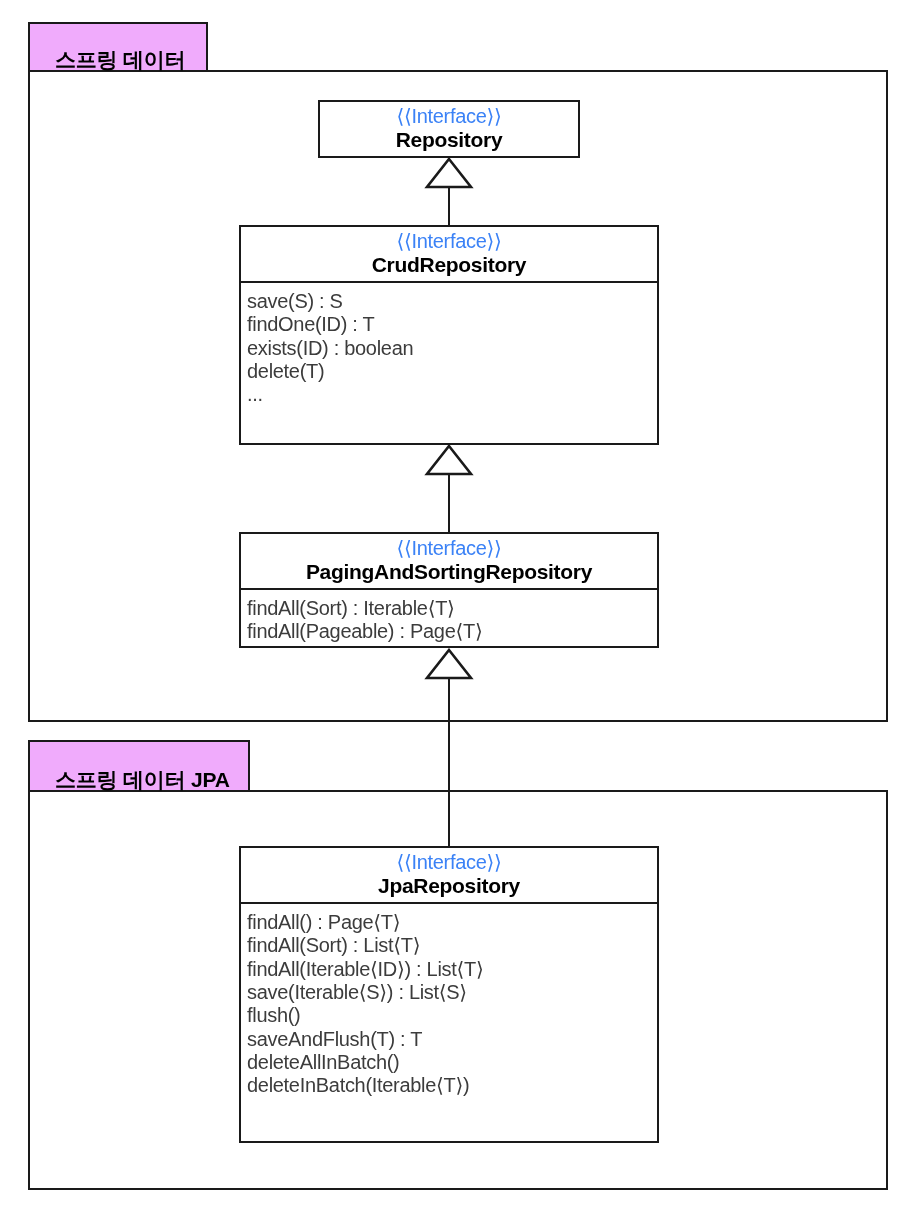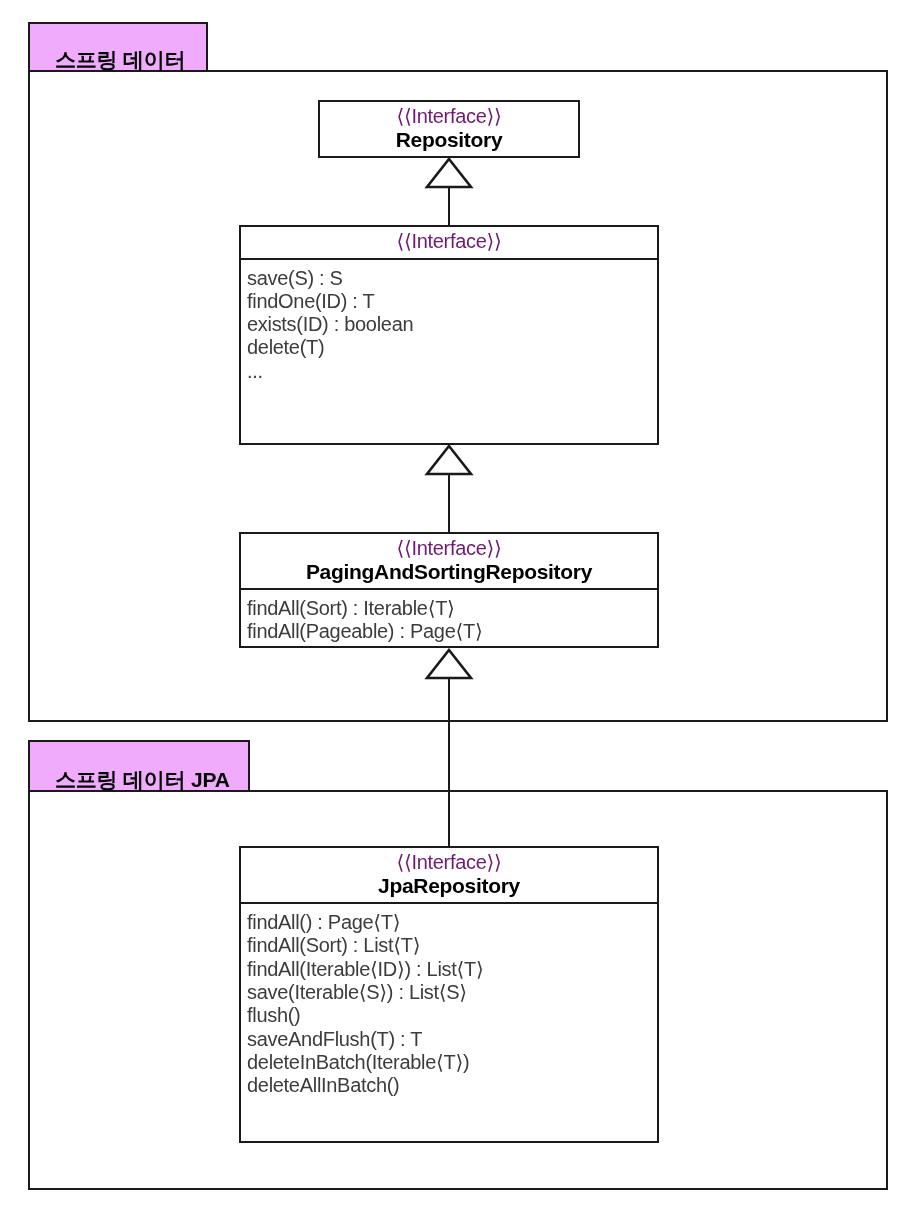--- a/index.html
+++ b/index.html
@@ -65,21 +65,21 @@
     text-align: center;
     box-sizing: border-box;
   }
   .uml-head.with-members {
     border-bottom: 2px solid #1a1a1a;
   }
   .stereotype {
     display: block;
     font-size: 20px;
     line-height: 1.08;
-    color: #701a75;
+    color: #3b82f6;
     font-weight: 400;
     letter-spacing: -0.3px;
   }
   .cls-name {
     display: block;
     font-size: 21px;
     line-height: 1.12;
     font-weight: bold;
     color: #000000;
     letter-spacing: -0.3px;
@@ -149,20 +149,21 @@
   <div class="uml-box" style="left:318px; top:100px; width:262px; height:58px;">
     <div class="uml-head">
       <span class="stereotype">⟨⟨Interface⟩⟩</span>
       <span class="cls-name">Repository</span>
     </div>
   </div>
 
   <div class="uml-box" style="left:239px; top:225px; width:420px; height:220px;">
     <div class="uml-head with-members">
       <span class="stereotype">⟨⟨Interface⟩⟩</span>
+      <span class="cls-name">CrudRepository</span>
     </div>
     <div class="uml-members">
       <span class="member">save(S) : S</span>
       <span class="member">findOne(ID) : T</span>
       <span class="member">exists(ID) : boolean</span>
       <span class="member">delete(T)</span>
       <span class="member">...</span>
     </div>
   </div>
 
@@ -182,18 +183,18 @@
       <span class="stereotype">⟨⟨Interface⟩⟩</span>
       <span class="cls-name">JpaRepository</span>
     </div>
     <div class="uml-members">
       <span class="member">findAll() : Page⟨T⟩</span>
       <span class="member">findAll(Sort) : List⟨T⟩</span>
       <span class="member">findAll(Iterable⟨ID⟩) : List⟨T⟩</span>
       <span class="member">save(Iterable⟨S⟩) : List⟨S⟩</span>
       <span class="member">flush()</span>
       <span class="member">saveAndFlush(T) : T</span>
+      <span class="member">deleteAllInBatch()</span>
       <span class="member">deleteInBatch(Iterable⟨T⟩)</span>
-      <span class="member">deleteAllInBatch()</span>
     </div>
   </div>
 
 </div>
 
 </body></html>

